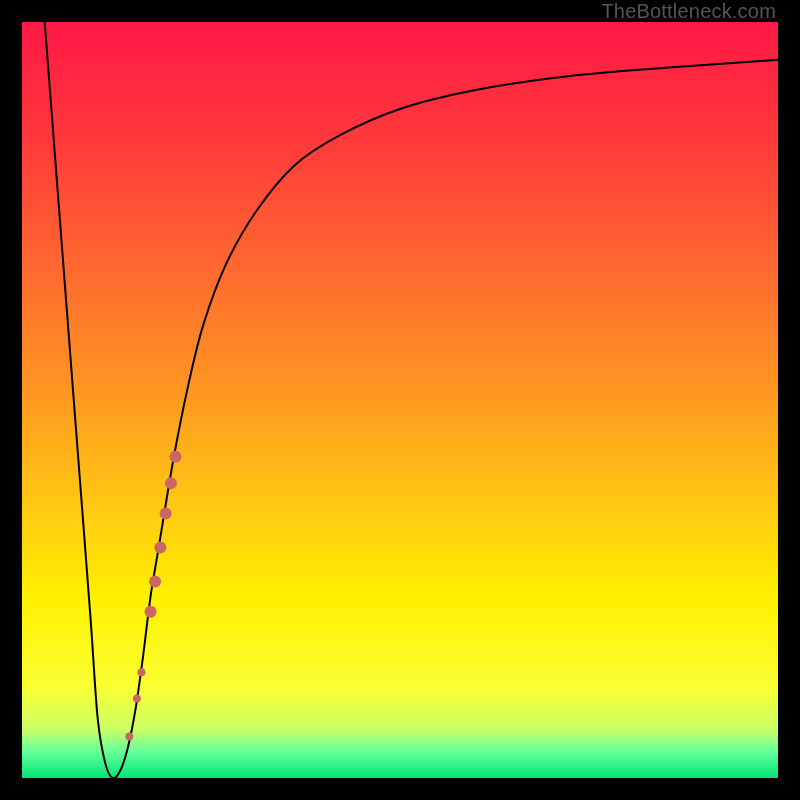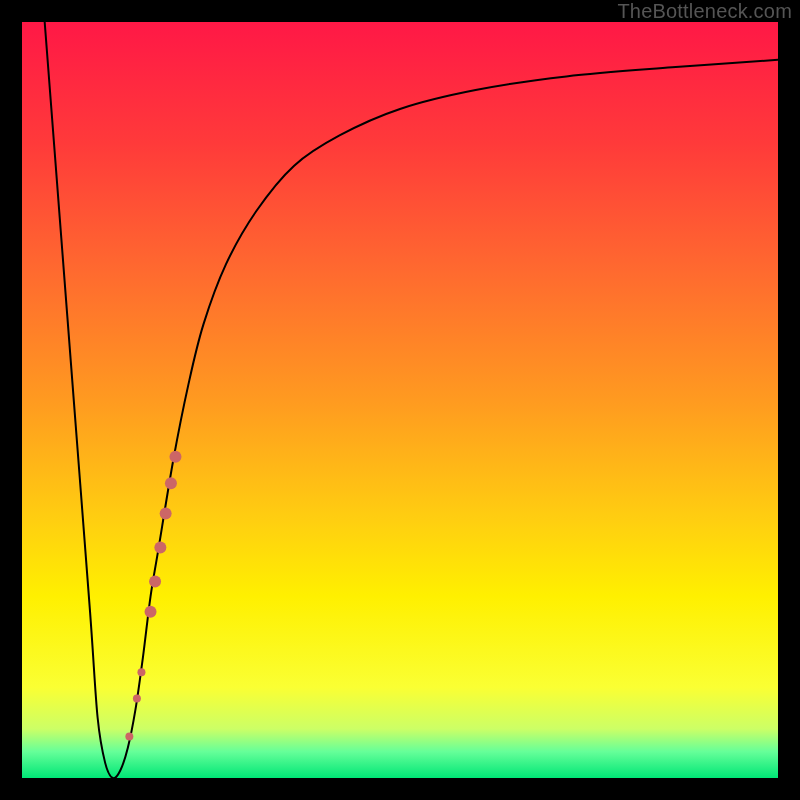--- a/index.html
+++ b/index.html
@@ -24,21 +24,21 @@
     height: 756px;
     overflow: hidden;
   }
   .gradient {
     position: absolute;
     inset: 0;
   }
   .watermark {
     position: absolute;
     top: 0;
-    right: 8px;
+    right: 24px;
     color: #555;
     font-size: 20px;
     font-weight: 400;
     letter-spacing: 0.2px;
     user-select: none;
   }
   svg.curve {
     position: absolute;
     inset: 0;
   }

